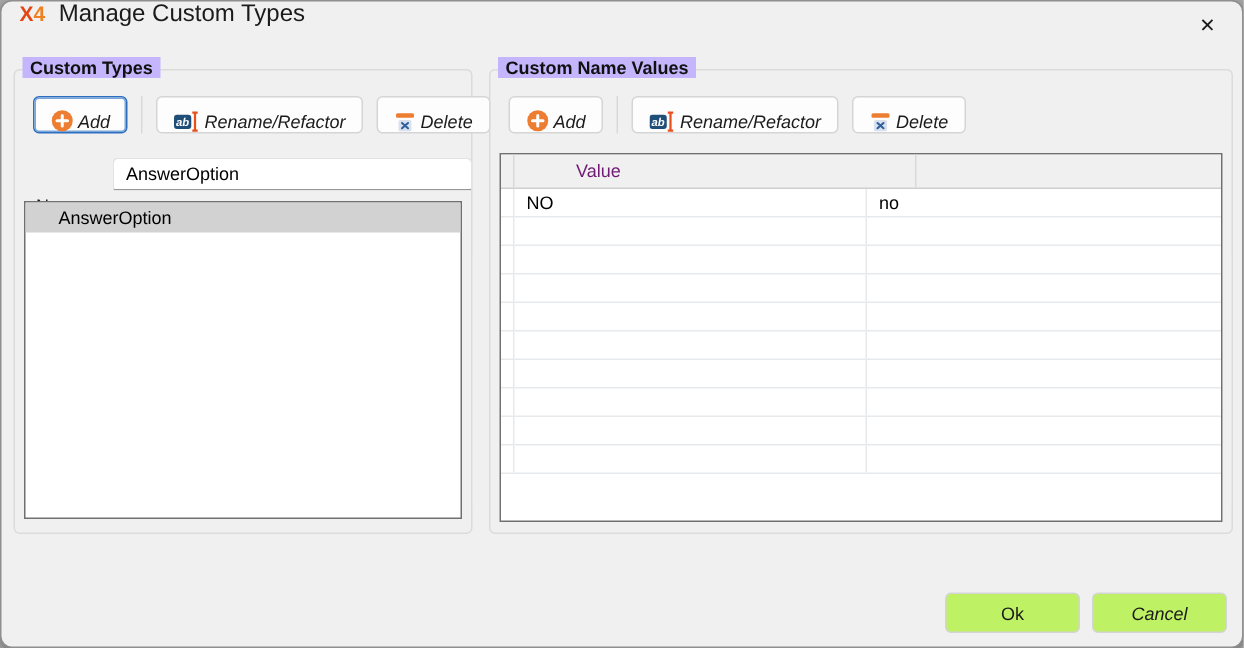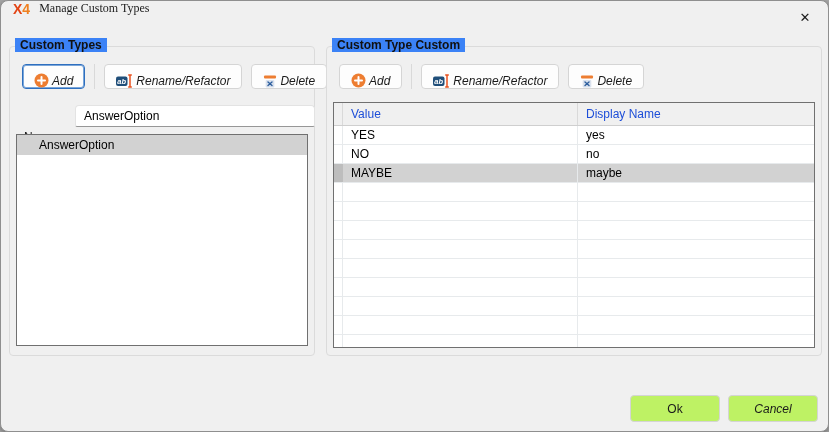--- a/index.html
+++ b/index.html
@@ -3,26 +3,26 @@
 <meta charset="utf-8">
 <style>
   html,body{margin:0;padding:0;background:#a8a8a8;font-family:"Liberation Sans","DejaVu Sans",sans-serif;}
   .dialog{position:relative;width:827px;height:430px;background:#f0f0f0;border:1px solid #8f8f8f;
           border-radius:8px;overflow:hidden;box-shadow:0 2px 6px rgba(0,0,0,.35);}
   
   .titlebar{position:absolute;left:0;top:0;right:0;height:32px;display:flex;align-items:flex-start;padding-left:12px;}
   .logo{font-weight:bold;font-size:14px;letter-spacing:0px;}
   .logo .lx{color:#e34414;}
   .logo .ln{color:#ef8122;}
-  .title{margin-left:9px;font-size:12px;color:#1b1b1b;font-family:Liberation Serif, serif;}
+  .title{margin-left:9px;font-size:16px;color:#1b1b1b;}
   .closebtn{margin-left:auto;width:46px;height:32px;display:flex;align-items:center;justify-content:center;
             font-size:13px;color:#1b1b1b;cursor:default;}
   
   .group{position:absolute;border:1px solid #dbdbdb;border-radius:4px;}
-  .group-label{position:absolute;top:-9px;left:5px;background:#3b82f6;padding:0 5px;font-size:12px;font-weight:bold;color:#111;}
+  .group-label{position:absolute;top:-9px;left:5px;background:#c4b5fd;padding:0 5px;font-size:12px;font-weight:bold;color:#111;}
   .g-left{left:8px;top:45px;width:304px;height:308px;}
   .g-right{left:325px;top:45px;width:494px;height:308px;}
   
   .toolbar{position:absolute;left:12px;top:17px;display:flex;align-items:center;gap:9px;height:25px;}
   .tbtn{display:inline-flex;align-items:flex-end;gap:3px;height:23px;padding:0 11px;background:#fdfdfd;
         border:1px solid #d5d5d5;border-radius:4px;font-size:12px;color:#1b1b1b;white-space:nowrap;font-style:italic;}
   .tbtn.focused{border:1px solid #2e6fbf;box-shadow:inset 0 0 0 1px #7aa6d9;}
   .tb-sep{width:1px;height:25px;background:#d9d9d9;}
   
   .icon{display:inline-flex;align-items:center;justify-content:center;}
@@ -34,21 +34,21 @@
   
   .typelist{position:absolute;left:6px;top:87px;width:290px;height:210px;background:#fff;
             border:1px solid #707070;overflow:hidden;}
   .list-item{height:20px;line-height:20px;font-size:12px;padding-left:22px;color:#000;}
   .list-item.selected{background:#d2d2d2;}
   
   .grid{position:absolute;left:6px;top:55px;width:480px;height:244px;background:#fff;
         border:1px solid #707070;overflow:hidden;display:flex;flex-direction:column;}
   .grid-header{display:flex;height:22px;background:#f0f0f0;border-bottom:1px solid #cfcfcf;flex:none;}
   .gh-corner{width:8px;border-right:1px solid #d9d9d9;flex:none;}
-  .gh-cell{display:flex;align-items:center;padding-left:8px;font-size:12px;color:#1d4ed8;}
+  .gh-cell{display:flex;align-items:center;padding-left:8px;font-size:12px;color:#701a75;margin-left:33px;}
   .gh-value{width:226px;border-right:1px solid #d9d9d9;flex:none;}
   .gh-display{flex:1;}
   .grid-row{display:flex;height:18px;border-bottom:1px solid #e7eaec;flex:none;}
   .gr-corner{width:8px;border-right:1px solid #e7eaec;flex:none;}
   .gr-cell{display:flex;align-items:center;padding-left:8px;font-size:12px;color:#000;}
   .gr-value{width:226px;border-right:1px solid #e7eaec;flex:none;}
   .gr-display{flex:1;}
   .grid-row.selected{background:#d2d2d2;}
   .grid-row.selected .gr-corner{background:#bdbdbd;border-right-color:#bdbdbd;}
   
@@ -110,21 +110,21 @@
 
     <span class="name-label">Name</span>
     <input class="name-input" type="text" value="AnswerOption" style="">
 
     <div class="typelist">
         <div class="list-item selected">AnswerOption</div>
       </div>
   </div>
 
   <div class="group g-right">
-    <span class="group-label">Custom Type Custom</span>
+    <span class="group-label">Custom Name Values</span>
 
     <div class="toolbar">
       <span class="tbtn">
         <span class="icon">
           <svg width="15" height="15" viewBox="0 0 15 15">
               <circle cx="7.5" cy="7.5" r="7" fill="#ED7D31"></circle>
               <path d="M7.5 4v7M4 7.5h7" stroke="#fff" stroke-width="2" stroke-linecap="round"></path>
             </svg>
         </span>
         <span>Add</span>
@@ -153,37 +153,26 @@
             </svg>
         </span>
         <span>Delete</span>
       </span>
     </div>
 
     <div class="grid">
       <div class="grid-header">
         <span class="gh-corner"></span>
         <span class="gh-cell gh-value">Value</span>
-        <span class="gh-cell gh-display">Display Name</span>
       </div>
       <div>
           <div class="grid-row">
             <span class="gr-corner"></span>
-            <span class="gr-cell gr-value">YES</span>
-            <span class="gr-cell gr-display">yes</span>
-          </div>
-          <div class="grid-row">
-            <span class="gr-corner"></span>
             <span class="gr-cell gr-value">NO</span>
             <span class="gr-cell gr-display">no</span>
-          </div>
-          <div class="grid-row selected">
-            <span class="gr-corner"></span>
-            <span class="gr-cell gr-value">MAYBE</span>
-            <span class="gr-cell gr-display">maybe</span>
           </div>
           <div class="grid-row">
             <span class="gr-corner"></span>
             <span class="gr-cell gr-value"></span>
             <span class="gr-cell gr-display"></span>
           </div>
           <div class="grid-row">
             <span class="gr-corner"></span>
             <span class="gr-cell gr-value"></span>
             <span class="gr-cell gr-display"></span>

